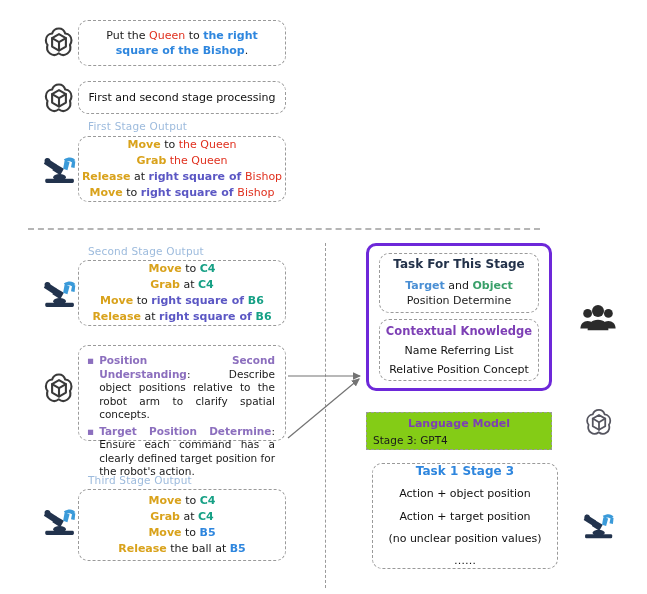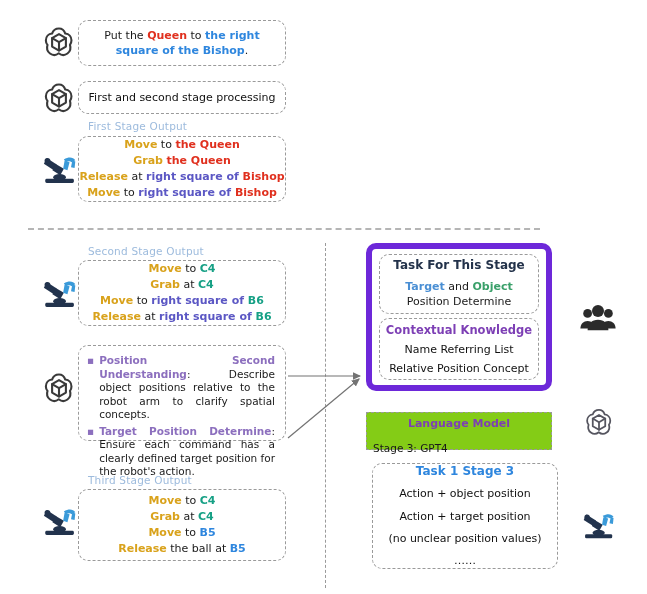--- a/index.html
+++ b/index.html
@@ -17,35 +17,35 @@
   .card{
     border:1px dashed #9a9a9a;
     border-radius:10px;
     background:#fff;
     box-sizing:border-box;
     display:flex;
     flex-direction:column;
     justify-content:center;
     align-items:center;
   }
-  .card.solid{border:6px solid #6d28d9;}
+  .card.solid{border:3px solid #6d28d9;}
 
   
   .txt{font-size:11px;line-height:15px;text-align:center;}
   .lbl{
     font-size:10.5px;
     color:#9dbbdd;
     letter-spacing:.2px;
   }
   .bold{font-weight:bold;}
 
   
   .c-action{color:#d9a21b;font-weight:bold;}
   .c-plain{color:#1a1a1a;}
-  .c-red{color:#e0301e;font-weight:bold;}
+  .c-red{color:#e0301e;font-weight:normal;}
   .c-purple{color:#5b57c4;font-weight:bold;}
   .c-green{color:#16a085;font-weight:bold;}
   .c-blue{color:#2e86de;font-weight:bold;}
   .c-title{color:#23324a;font-weight:bold;}
   .c-viol{color:#7d3fb5;font-weight:bold;}
   .c-blue2{color:#2e86de;font-weight:bold;}
   .c-tgt{color:#4a8fd4;font-weight:bold;}
   .c-obj{color:#3aa06a;font-weight:bold;}
   .c-bullethead{color:#8c6fbe;font-weight:bold;}
 
@@ -81,21 +81,21 @@
 
   
   .icon{display:block;}
   .lm-box{
     border:1px dashed #9a9a9a;
     box-sizing:border-box;
     background:#84cc16;
     padding:4px 6px;
   }
   .lm-title{font-size:11px;text-align:center;}
-  .lm-sub{font-size:10.5px;text-align:left;color:#1a1a1a;margin-top:12px;}
+  .lm-sub{font-size:10.5px;text-align:left;color:#1a1a1a;margin-top:4px;}
 </style>
 </head>
 <body>
 
 <div class="abs" style="left:38px;top:22px;width:42px;height:42px;">
   <svg class="icon" width="42" height="42" viewBox="0 0 64 64">
     <g fill="none" stroke="#3a3a3a" stroke-width="3.2" stroke-linejoin="round" stroke-linecap="round">
       <path d="M32 10c-5 0-9 3-10.6 7.6C16 18.3 12 22.6 12 28c0 2.6 .9 5 2.5 6.9C13 39.5 14.2 45 18.3 48c4.1 3 9.6 2.6 13.3-.4 3.7 3 9.2 3.4 13.3 .4 4.1-3 5.3-8.5 3.8-13.1C50.2 33 51 30.6 51 28c0-5.4-4-9.7-9.4-10.4C40 13 36 10 32 10z"></path>
       <path d="M32 18.5c-3.5 2-7 4-10.5 6.1v12.8L32 43.5l10.5-6.1V24.6L32 18.5z"></path>
       <path d="M21.5 24.6 32 30.8l10.5-6.2M32 30.8v12.7"></path>

